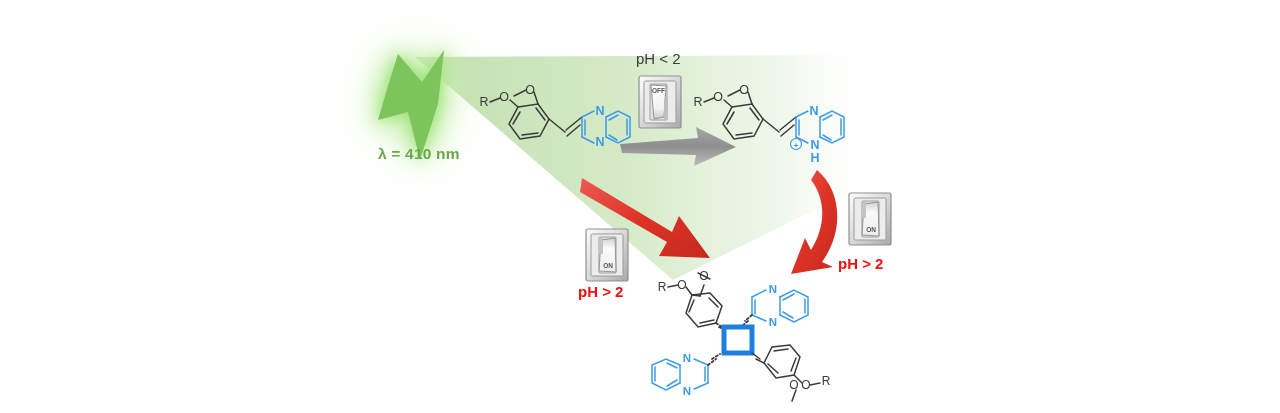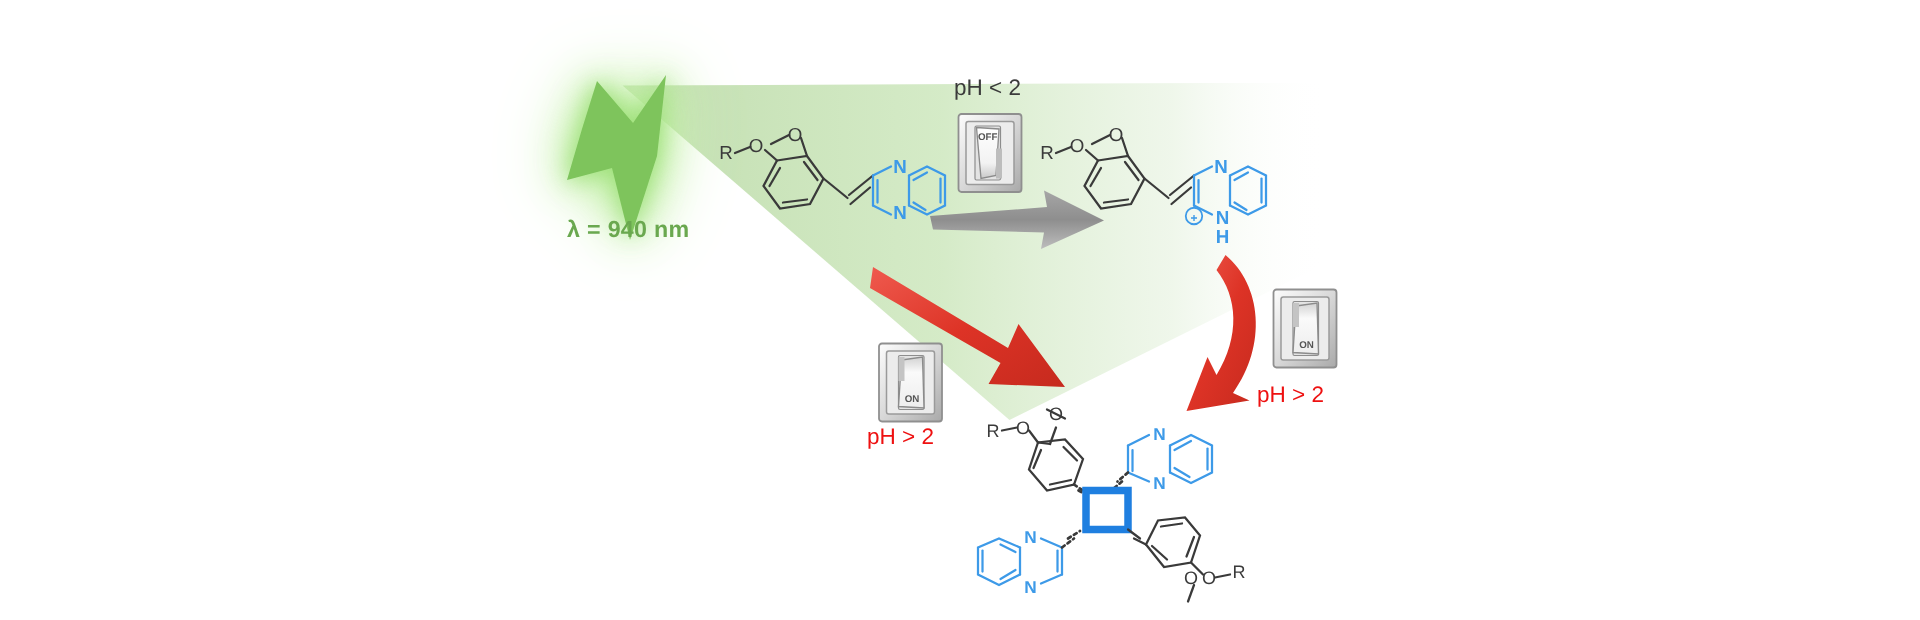--- a/index.html
+++ b/index.html
@@ -17,21 +17,21 @@
                                  drop-shadow(0 0 13px #b4ea94)
                                  drop-shadow(0 0 20px #cff3b8);}
 
   .lambda-label{position:absolute;left:378px;top:145px;
       font-size:15.5px;font-weight:bold;color:#6aa84f;letter-spacing:.2px;
       white-space:nowrap;}
 
   
   .ph-dark{position:absolute;font-size:15px;font-weight:normal;color:#3b3b3b;
            white-space:nowrap;}
-  .ph-red{position:absolute;font-size:15px;font-weight:normal;color:#ee1111;
+  .ph-red{position:absolute;font-size:15px;font-weight:bold;color:#ee1111;
           white-space:nowrap;}
 
   
   .switch{position:absolute;width:44px;height:54px;}
   .switch svg{display:block;}
 
   
   .arrow{position:absolute;}
   .arrow svg{display:block;}
 
@@ -58,21 +58,21 @@
       </defs>
       <polygon points="0,2 470,0 470,120 258,225" fill="url(#coneFade)"></polygon>
     </svg>
   </div>
 
   <div class="lightsource">
     <svg width="92" height="130" viewBox="0 0 92 130">
       <polygon points="30,12 54,40 76,8 70,62 52,118 40,70 10,78 20,44" fill="#7ec45c"></polygon>
     </svg>
   </div>
-  <div class="lambda-label">λ = 940 nm</div>
+  <div class="lambda-label">λ = 410 nm</div>
 
   <div class="ph-dark" style="left:636px;top:50px;">pH &lt; 2</div>
 
   <div class="switch" style="left:638px;top:75px;">
     <svg width="44" height="54" viewBox="0 0 44 54">
       <defs>
         <linearGradient id="plateG" x1="0" y1="0" x2="1" y2="1">
           <stop offset="0" stop-color="#fdfdfd"></stop>
           <stop offset="0.5" stop-color="#d8d8d8"></stop>
           <stop offset="1" stop-color="#a9a9a9"></stop>

